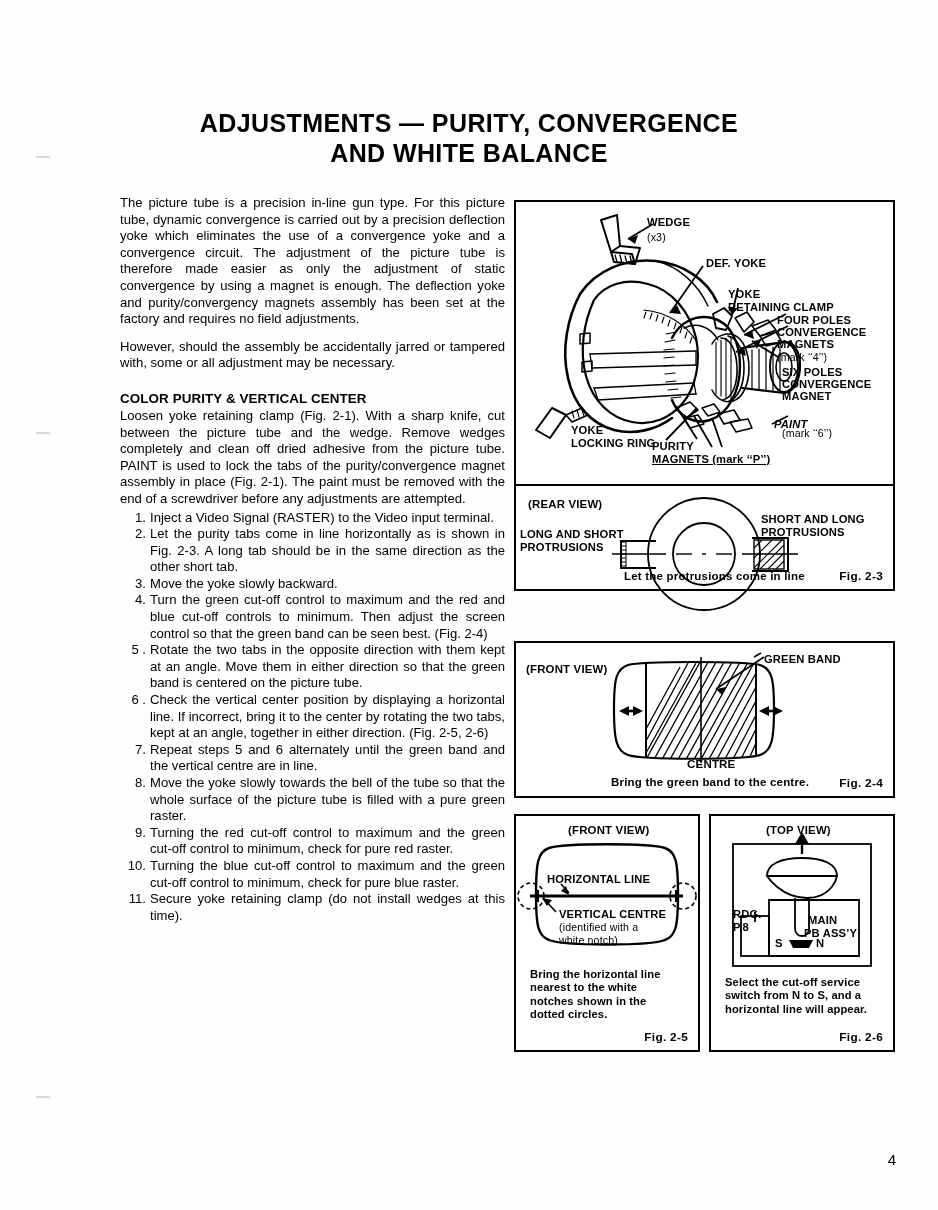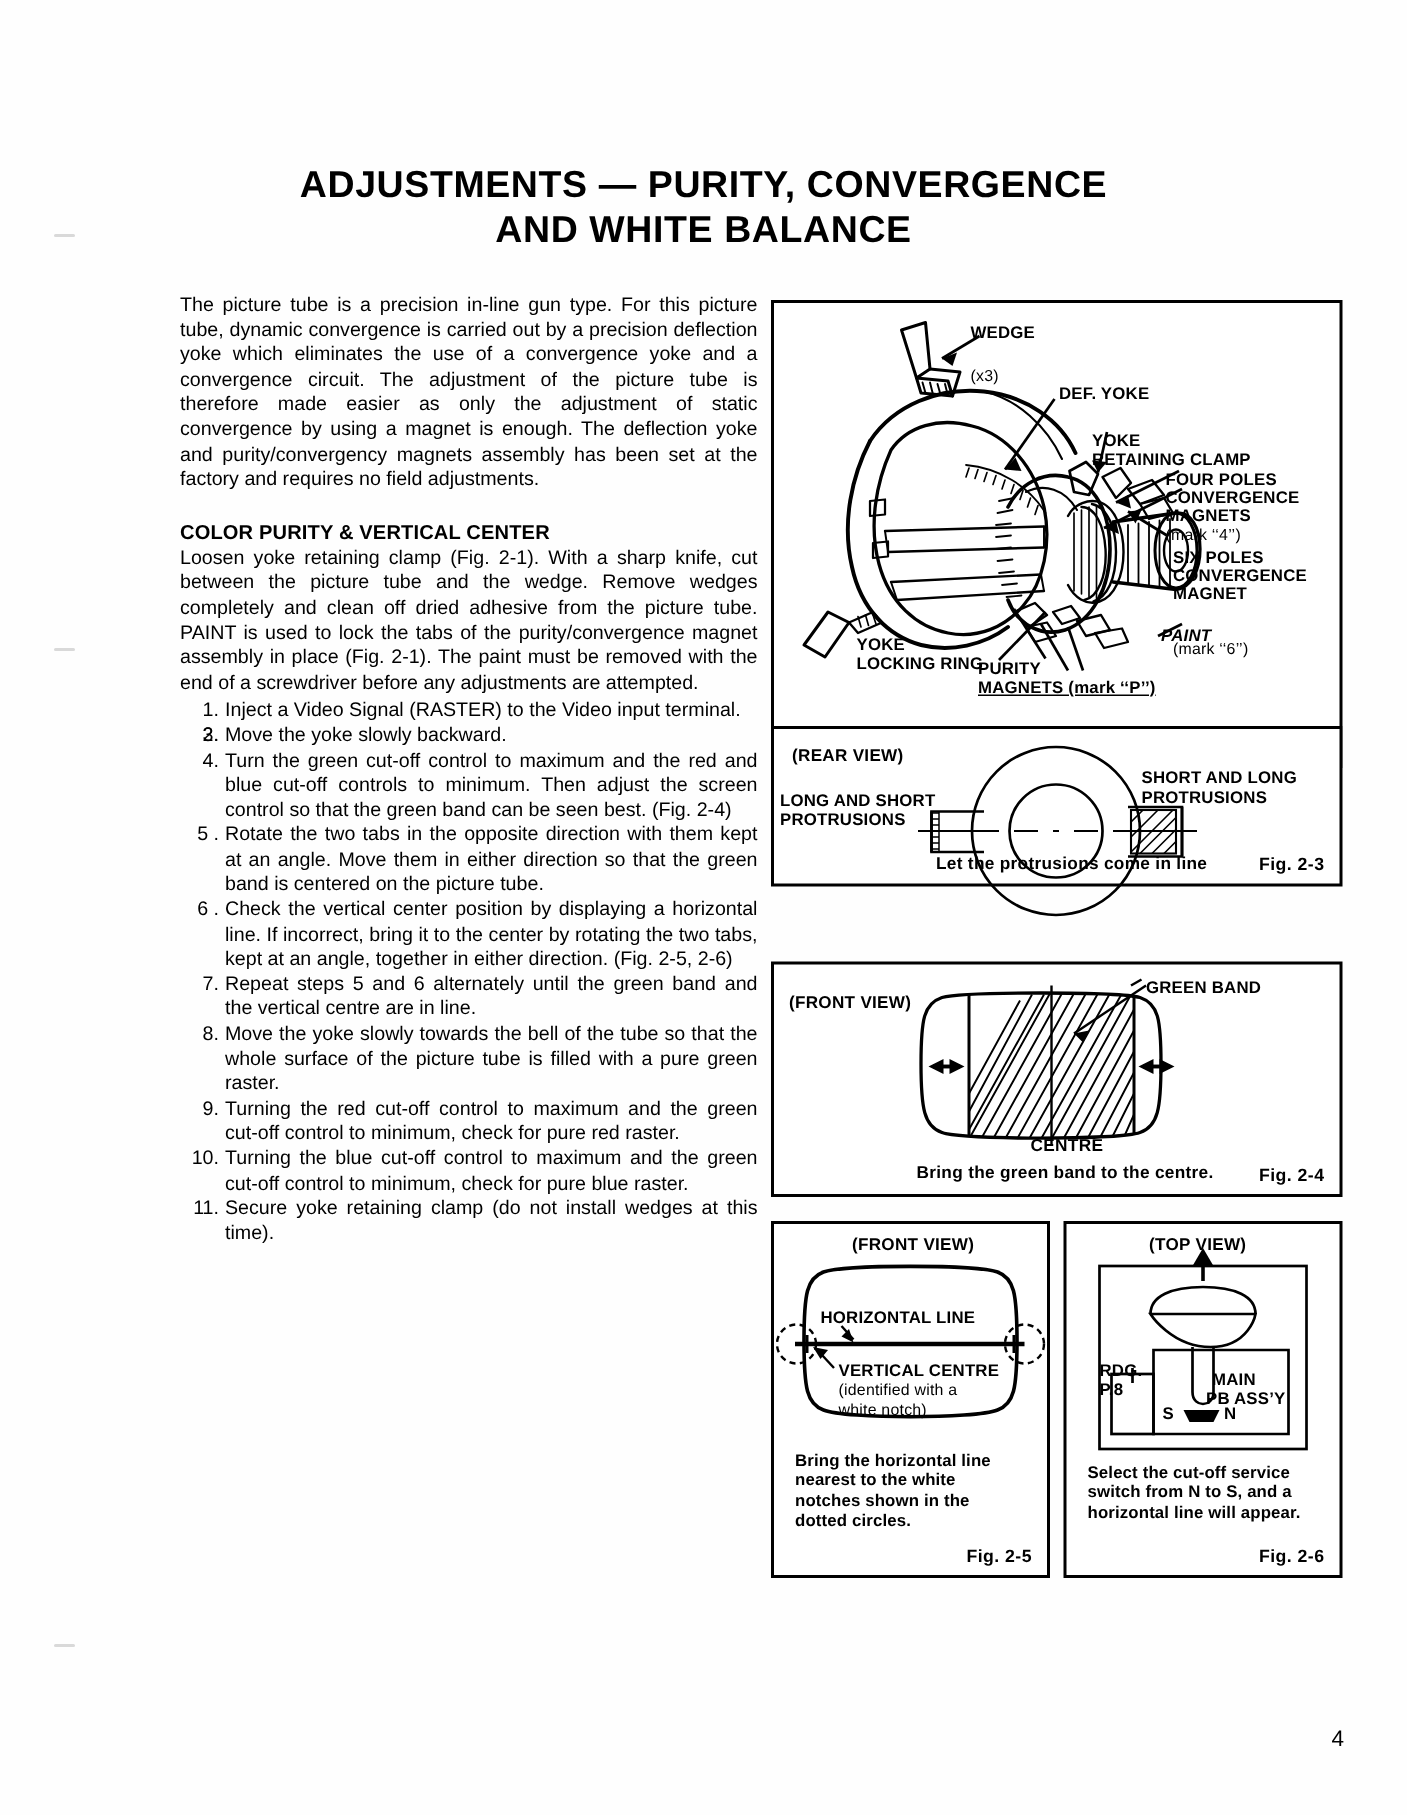--- a/index.html
+++ b/index.html
@@ -165,27 +165,28 @@
   <div class="artifact" style="left:36px; top:1096px;"></div>
 
   <div class="title-block">
     <div class="title-line">ADJUSTMENTS — PURITY, CONVERGENCE</div>
     <div class="title-line">AND WHITE BALANCE</div>
   </div>
 
   <div class="left-col">
 
     <p class="para">The picture tube is a precision in-line gun type. For this picture tube, dynamic convergence is carried out by a precision deflection yoke which eliminates the use of a convergence yoke and a convergence circuit. The adjustment of the picture tube is therefore made easier as only the adjustment of static convergence by using a magnet is enough. The deflection yoke and purity/convergency magnets assembly has been set at the factory and requires no field adjustments.</p>
+    <p class="para">However, should the assembly be accidentally jarred or tampered with, some or all adjustment may be necessary.</p>
 
     <div class="sec-head sec2">COLOR PURITY &amp; VERTICAL CENTER</div>
     <p class="para">Loosen yoke retaining clamp (Fig. 2-1). With a sharp knife, cut between the picture tube and the wedge. Remove wedges completely and clean off dried adhesive from the picture tube. PAINT is used to lock the tabs of the purity/convergence magnet assembly in place (Fig. 2-1). The paint must be removed with the end of a screwdriver before any adjustments are attempted.</p>
 
     <ol class="steps">
       <li><span class="num">1.</span><span>Inject a Video Signal (RASTER) to the Video input terminal.</span></li>
-      <li><span class="num">2.</span></li>
+      <li><span class="num">2.</span><span>Let the purity tabs come in line horizontally as is shown in Fig. 2-3. A long tab should be in the same direction as the other short tab.</span></li>
       <li><span class="num">3.</span><span>Move the yoke slowly backward.</span></li>
       <li><span class="num">4.</span><span>Turn the green cut-off control to maximum and the red and blue cut-off controls to minimum. Then adjust the screen control so that the green band can be seen best. (Fig. 2-4)</span></li>
       <li><span class="num">5 .</span><span>Rotate the two tabs in the opposite direction with them kept at an angle. Move them in either direction so that the green band is centered on the picture tube.</span></li>
       <li><span class="num">6 .</span><span>Check the vertical center position by displaying a horizontal line. If incorrect, bring it to the center by rotating the two tabs, kept at an angle, together in either direction. (Fig. 2-5, 2-6)</span></li>
       <li><span class="num">7.</span><span>Repeat steps 5 and 6 alternately until the green band and the vertical centre are in line.</span></li>
       <li><span class="num">8.</span><span>Move the yoke slowly towards the bell of the tube so that the whole surface of the picture tube is filled with a pure green raster.</span></li>
       <li><span class="num">9.</span><span>Turning the red cut-off control to maximum and the green cut-off control to minimum, check for pure red raster.</span></li>
       <li><span class="num wide">10.</span><span>Turning the blue cut-off control to maximum and the green cut-off control to minimum, check for pure blue raster.</span></li>
       <li><span class="num wide">11.</span><span>Secure yoke retaining clamp (do not install wedges at this time).</span></li>
     </ol>
@@ -293,21 +294,21 @@
         <polygon points="112,37 122,33 119,42"></polygon>
         <polygon points="154,111 161,103 165,112"></polygon>
         <polygon points="216,113 212,105 222,106"></polygon>
         <polygon points="228,133 236,128 238,137"></polygon>
         <polygon points="220,150 228,145 230,154"></polygon>
         <polygon points="236,139 245,138 241,147"></polygon>
       </g>
     </svg>
 
     <div class="fig-label" style="left:131px; top:14px;">WEDGE</div>
-    <div class="fig-label small" style="left:131px; top:29px;margin-top:14px;">(x3)</div>
+    <div class="fig-label small" style="left:131px; top:29px;">(x3)</div>
     <div class="fig-label" style="left:190px; top:55px;">DEF. YOKE</div>
     <div class="fig-label" style="left:212px; top:86px;">YOKE</div>
     <div class="fig-label" style="left:212px; top:99px;">RETAINING CLAMP</div>
     <div class="fig-label" style="left:261px; top:112px;">FOUR POLES</div>
     <div class="fig-label" style="left:261px; top:124px;">CONVERGENCE</div>
     <div class="fig-label" style="left:261px; top:136px;">MAGNETS</div>
     <div class="fig-label small" style="left:261px; top:149px;">(mark ‘‘4’’)</div>
     <div class="fig-label" style="left:266px; top:164px;">SIX POLES</div>
     <div class="fig-label" style="left:266px; top:176px;">CONVERGENCE</div>
     <div class="fig-label" style="left:266px; top:188px;">MAGNET</div>

